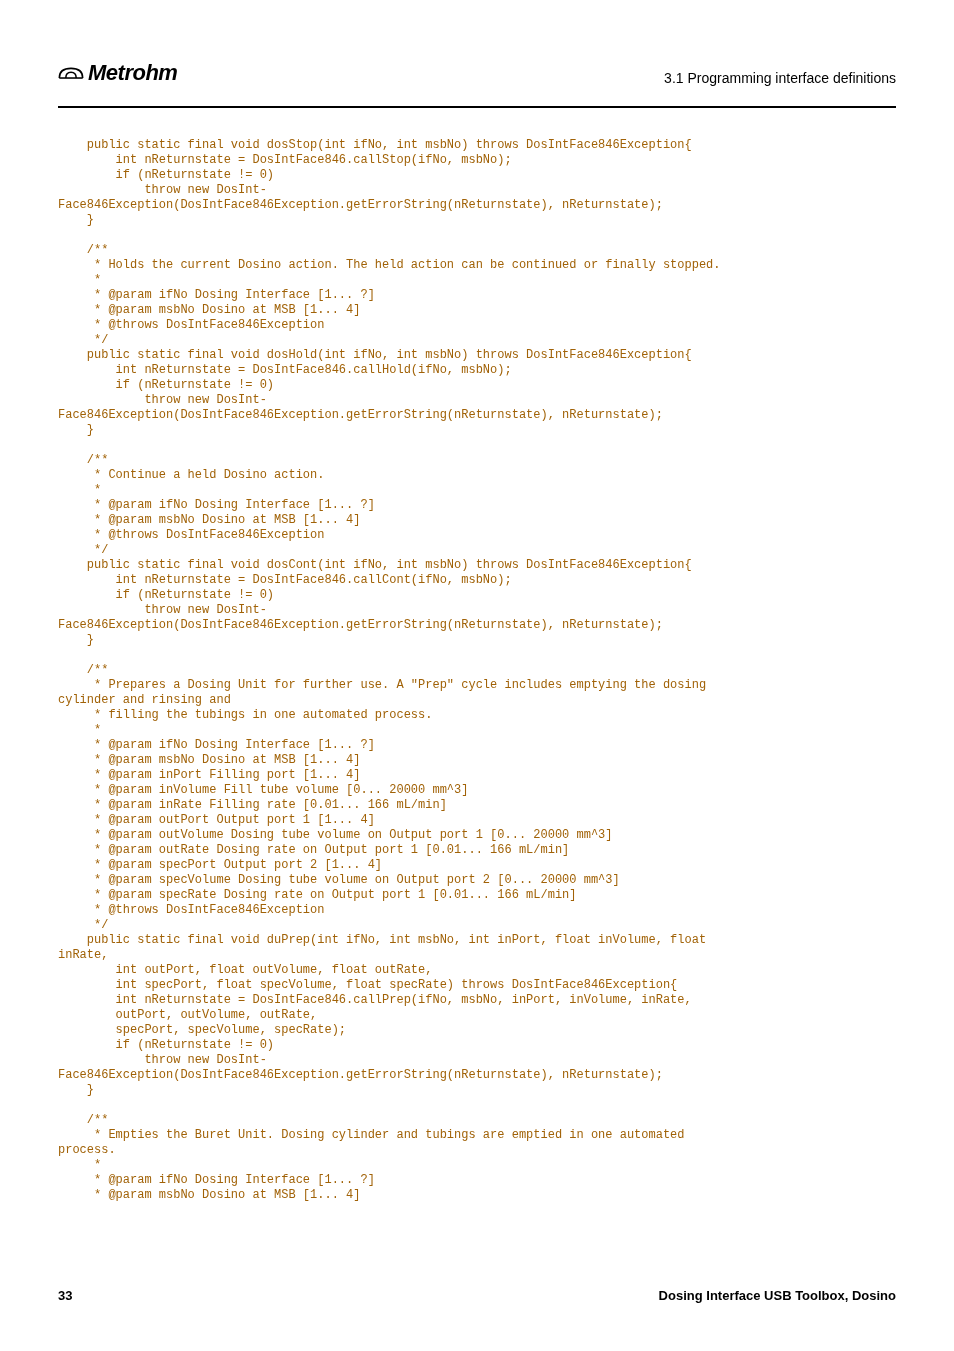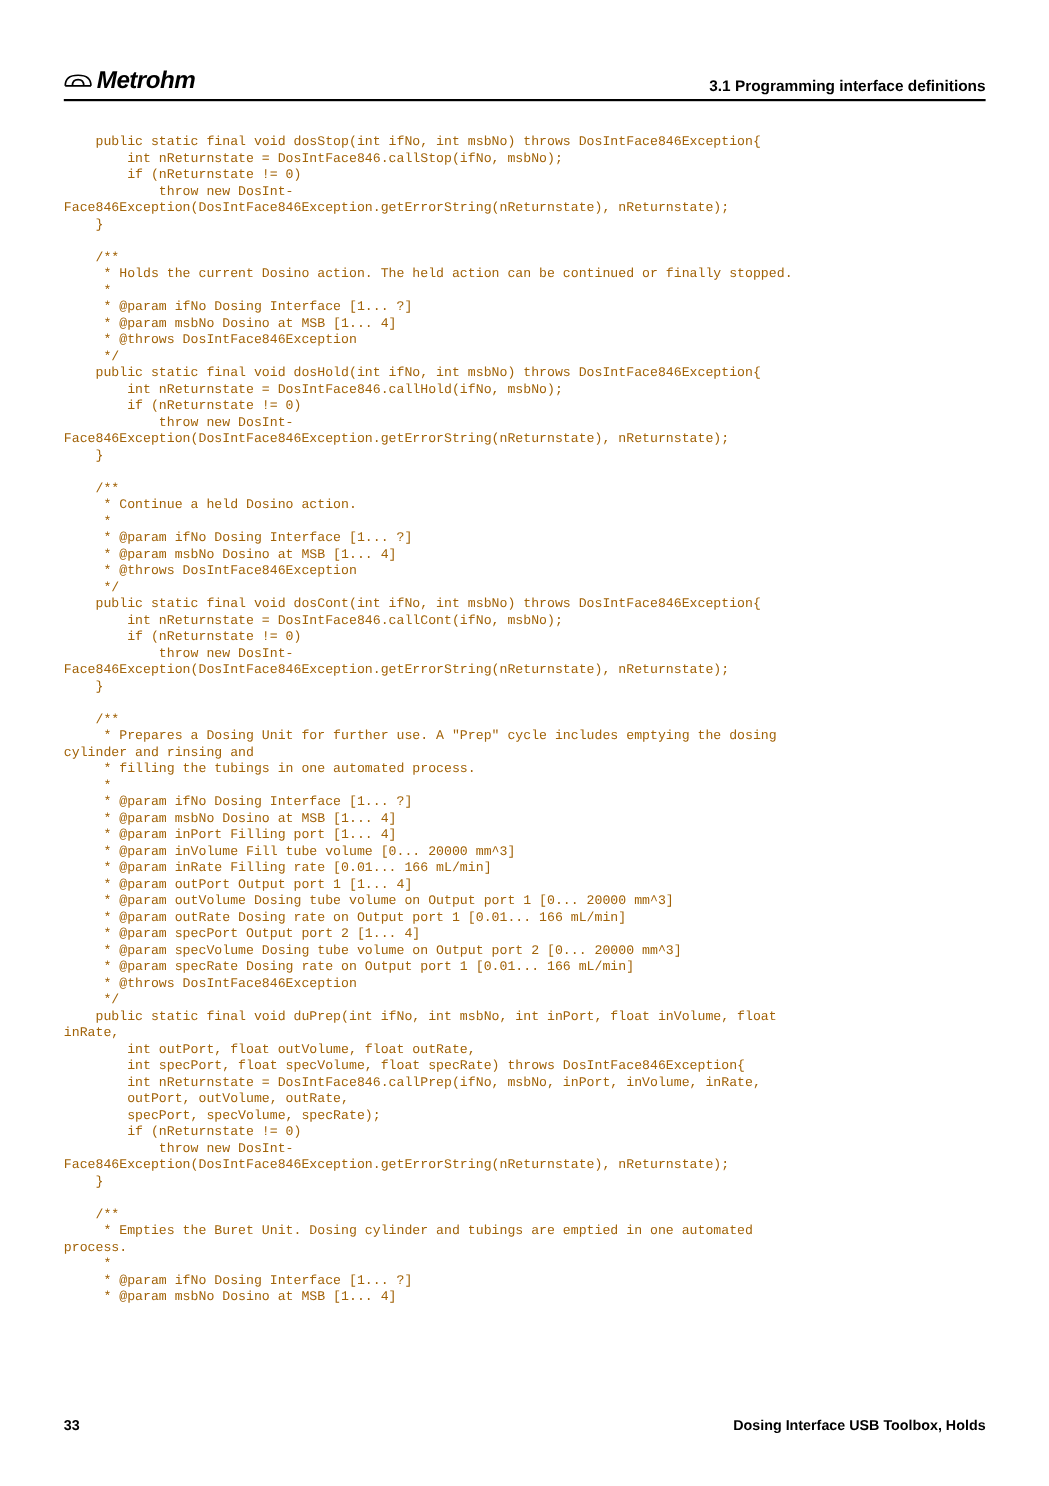--- a/index.html
+++ b/index.html
@@ -9,38 +9,38 @@
     width: 954px;
     height: 1351px;
     position: relative;
     padding: 60px 58px 0 58px;
   }
   .header {
     display: flex;
     justify-content: space-between;
     align-items: flex-end;
     border-bottom: 2px solid #000;
-    padding-bottom: 4px;
+    padding-bottom: 20px;
     margin-bottom: 30px;
     text-align: center;
   }
   .logo {
     display: flex;
     align-items: center;
     gap: 4px;
   }
   .logo svg { width: 26px; height: 20px; }
   .brand {
     font-weight: 900;
     font-style: italic;
     font-size: 22px;
     letter-spacing: -0.5px;
   }
   .section-title {
-    font-weight: bold;
+    font-weight: normal;
     font-size: 14px;
   }
   .code-block {
     font-family: "Courier New", Courier, monospace;
     font-size: 12px;
     line-height: 1.25;
     white-space: pre;
     color: #a16207;
   }
   .footer {
@@ -138,14 +138,14 @@
 
     /**
      * Empties the Buret Unit. Dosing cylinder and tubings are emptied in one automated
 process.
      *
      * @param ifNo Dosing Interface [1... ?]
      * @param msbNo Dosino at MSB [1... 4]</pre>
 
 <div class="footer">
   <span>33</span>
-  <span>Dosing Interface USB Toolbox, Holds</span>
+  <span>Dosing Interface USB Toolbox, Dosino</span>
 </div>
 
 </body></html>

